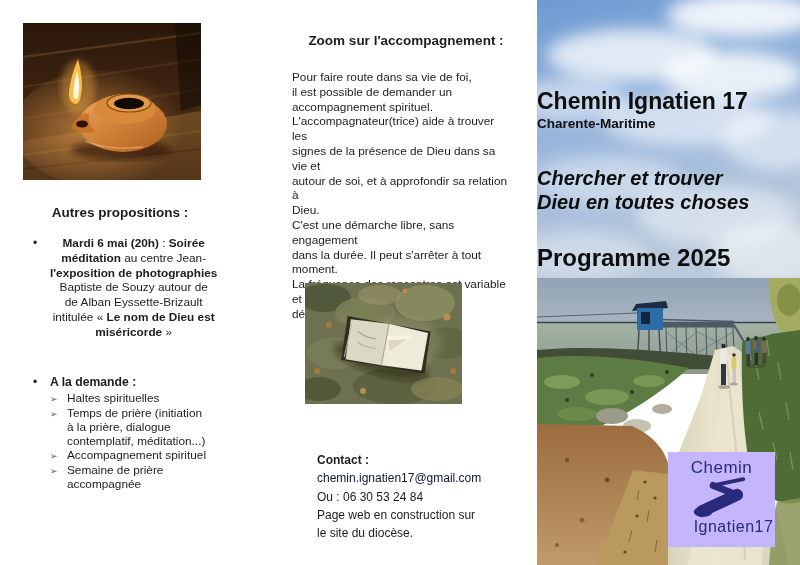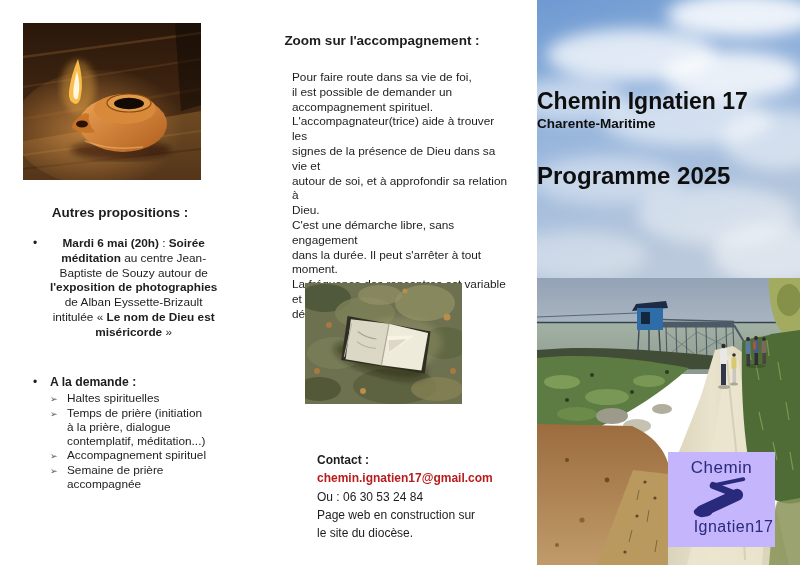--- a/index.html
+++ b/index.html
@@ -17,27 +17,27 @@
   .ev-lines{font-size:11.8px;line-height:14.8px;text-align:center;}
   .ev-line{white-space:pre;}
   .ev-line b{font-weight:bold;}
   .ondemand-head{left:33px;top:375px;width:190px;font-size:11.8px;line-height:14.8px;}
   .ondemand-head b{font-weight:bold;font-size:12.2px;text-align:center;}
   .sub-list{left:50px;top:391px;width:175px;}
   .sub-row{display:flex;font-size:11.8px;line-height:14px;}
   .sub-marker{width:17px;flex:0 0 17px;color:#555;font-size:9px;line-height:14px;padding-top:1px;}
   .sub-text{white-space:pre-line;}
   
-  .mid-title{left:272px;top:33px;width:220px;text-align:center;font-size:13.5px;font-weight:bold;}
+  .mid-title{left:296px;top:33px;width:220px;text-align:center;font-size:13.5px;font-weight:bold;}
   .para{left:292px;top:70px;width:218px;font-size:11.8px;line-height:14.8px;white-space:pre-line;}
   .book-img{left:305px;top:283px;width:157px;height:121px;}
   .contact{left:317px;top:451px;width:200px;font-size:12px;}
   .contact > div{line-height:18.3px;}
   .contact-label{font-weight:bold;}
-  .email{color:#b91c1c;cursor:pointer;font-weight:bold;}
+  .email{color:#0f172a;cursor:pointer;}
   
   .cover{left:537px;top:0;width:263px;height:565px;overflow:hidden;}
   .cover svg{display:block;}
   .cover-text{position:absolute;left:0;top:0;width:263px;color:#0e0e0e;}
   .cover-title{margin-top:88px;font-size:23px;font-weight:bold;line-height:26px;}
   .cover-sub{font-size:13.5px;font-weight:bold;margin-top:2px;line-height:16px;}
   .motto{margin-top:34px;font-size:20px;font-weight:bold;font-style:italic;line-height:24px;}
   .program{margin-top:30px;font-size:24px;font-weight:bold;}
   .logo{position:absolute;left:131px;top:452px;width:107px;height:95px;background:#c4b5fd;
         text-align:center;color:#2a2a7c;}
@@ -95,22 +95,22 @@
     <path d="M54,48 Q58,62 55,75 Q53,78 50.5,74 Q49.5,63 54,48 Z" fill="#fff7e0"></path>
   </svg>
 
   <h2 class="abs left-title" style="margin:0">Autres propositions :</h2>
 
   <div class="abs bullet-row ev-block">
     <span class="marker">•</span>
     <div class="ev-lines">
       <div class="ev-line"><b>Mardi 6 mai (20h)</b><span> : </span><b>Soirée</b></div>
       <div class="ev-line"><b>méditation</b><span> au centre Jean-</span></div>
+      <div class="ev-line"><b>l'exposition de photographies</b></div>
       <div class="ev-line"><span>Baptiste de Souzy autour de</span></div>
-      <div class="ev-line"><b>l'exposition de photographies</b></div>
       <div class="ev-line"><span>de Alban Eyssette-Brizault</span></div>
       <div class="ev-line"><span>intitulée « </span><b>Le nom de Dieu est</b></div>
       <div class="ev-line"><b>miséricorde</b><span> »</span></div>
     </div>
   </div>
 
   <div class="abs bullet-row ondemand-head">
     <span class="marker">•</span>
     <b>A la demande :</b>
   </div>
@@ -351,20 +351,24 @@
         <circle cx="227" cy="339" r="1.8" fill="#2a2a2a"></circle>
         <rect x="224.5" y="341" width="5" height="12" rx="1.5" fill="#7a6a5a"></rect>
         <rect x="225.5" y="353" width="3.4" height="11" fill="#4a4440"></rect>
         <ellipse cx="219" cy="366" rx="10" ry="2" fill="rgba(30,30,20,0.25)"></ellipse>
       </g>
     </svg>
 
     <div class="cover-text">
       <div class="cover-title">Chemin Ignatien 17</div>
       <div class="cover-sub">Charente-Maritime</div>
+      <div class="motto">
+        <div>Chercher et trouver</div>
+        <div>Dieu en toutes choses</div>
+      </div>
       <div class="program">Programme 2025</div>
     </div>
 
     <div class="logo">
       <div class="logo-top">Chemin</div>
       <svg class="logo-river" viewBox="0 0 100 70">
         <g stroke="#2a2a7c" fill="none" stroke-linecap="round" stroke-linejoin="round">
           <path d="M84,5 L36,15" stroke-width="6"></path>
           <path d="M36,15 L74,30" stroke-width="11"></path>
           <path d="M74,30 L18,56" stroke-width="19"></path>

